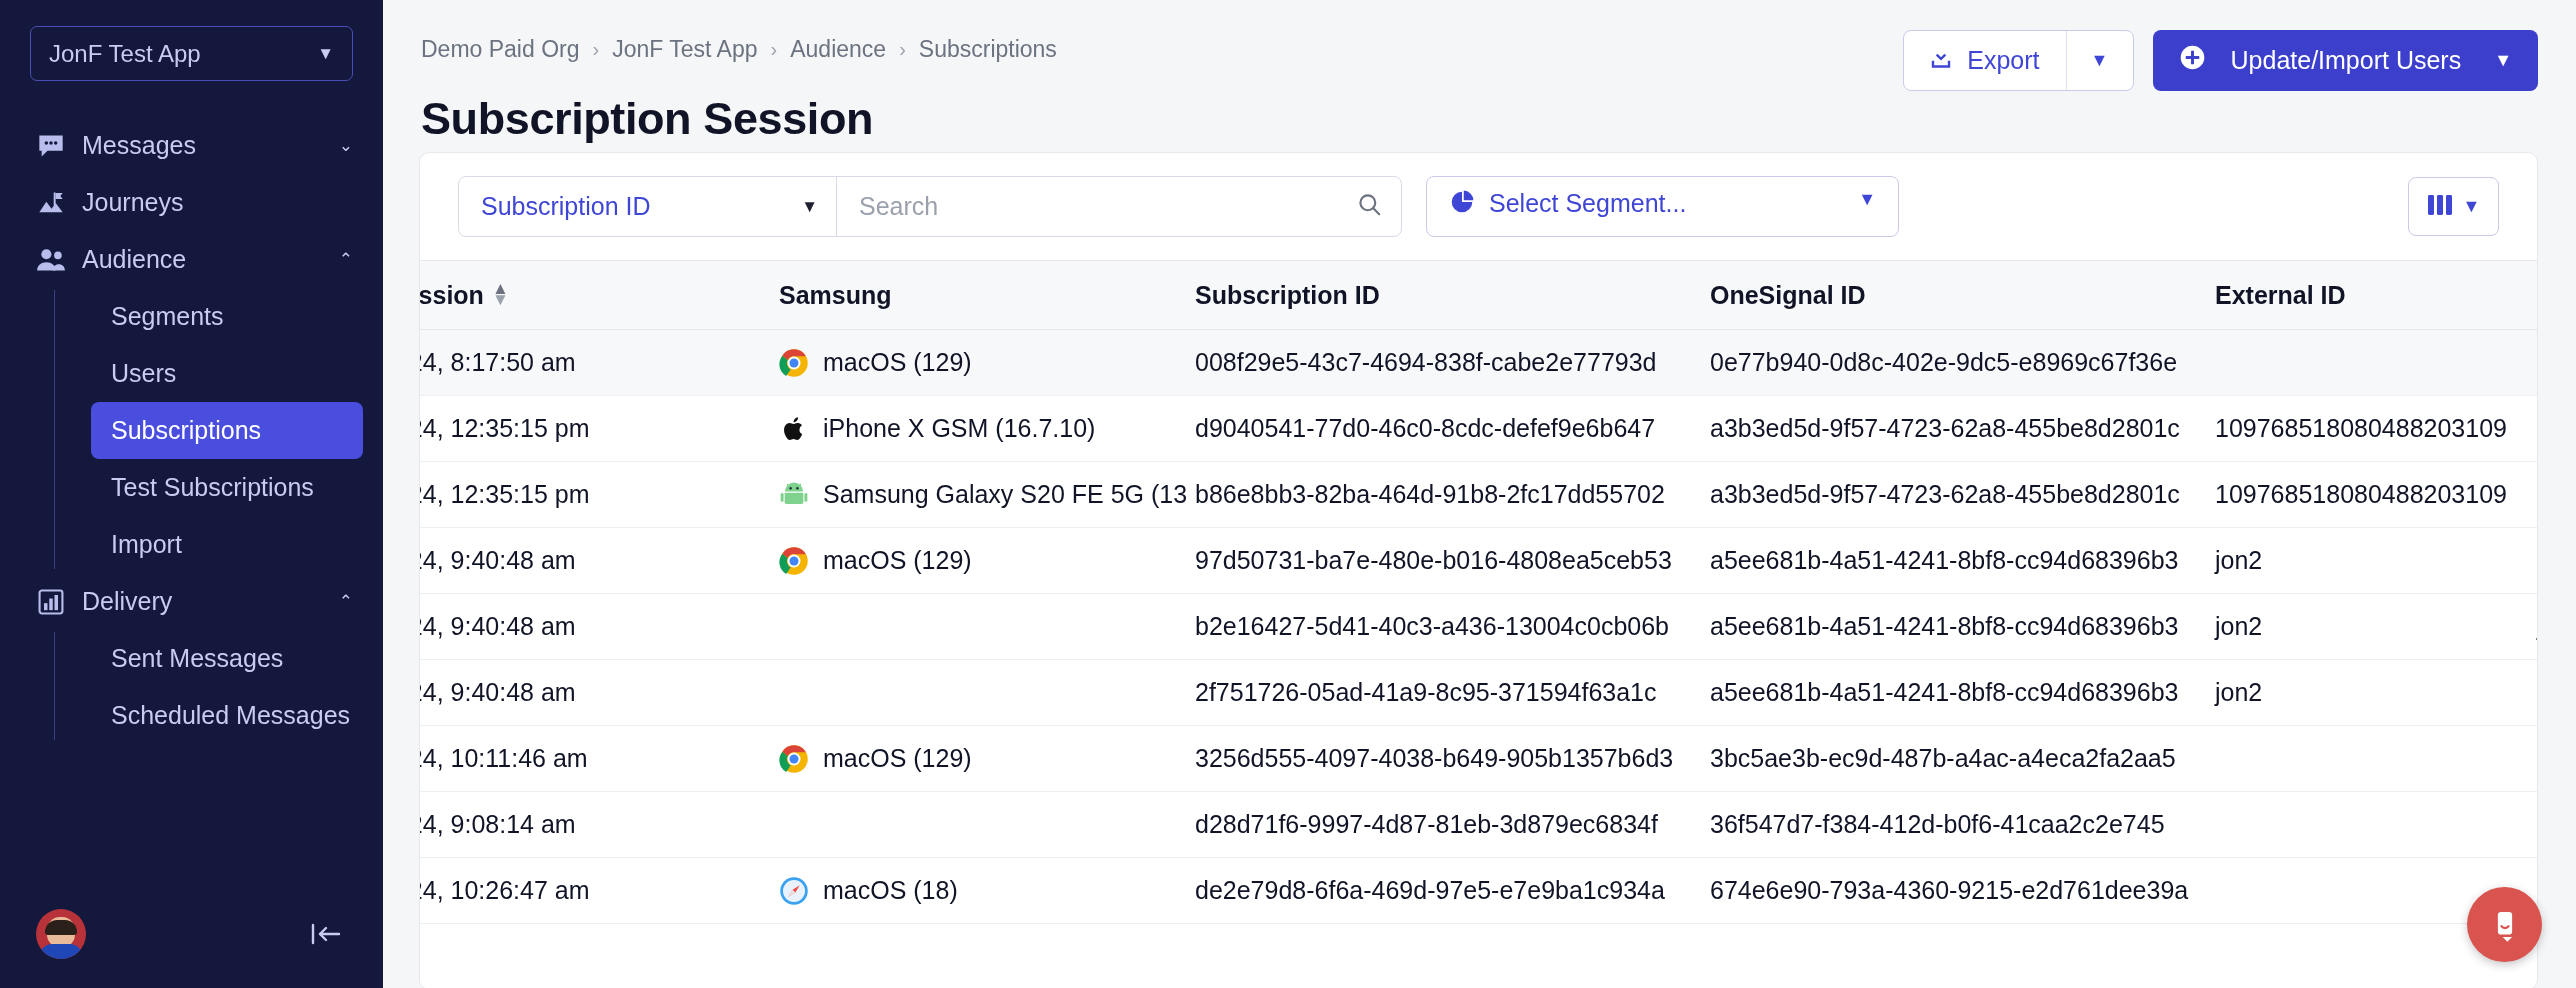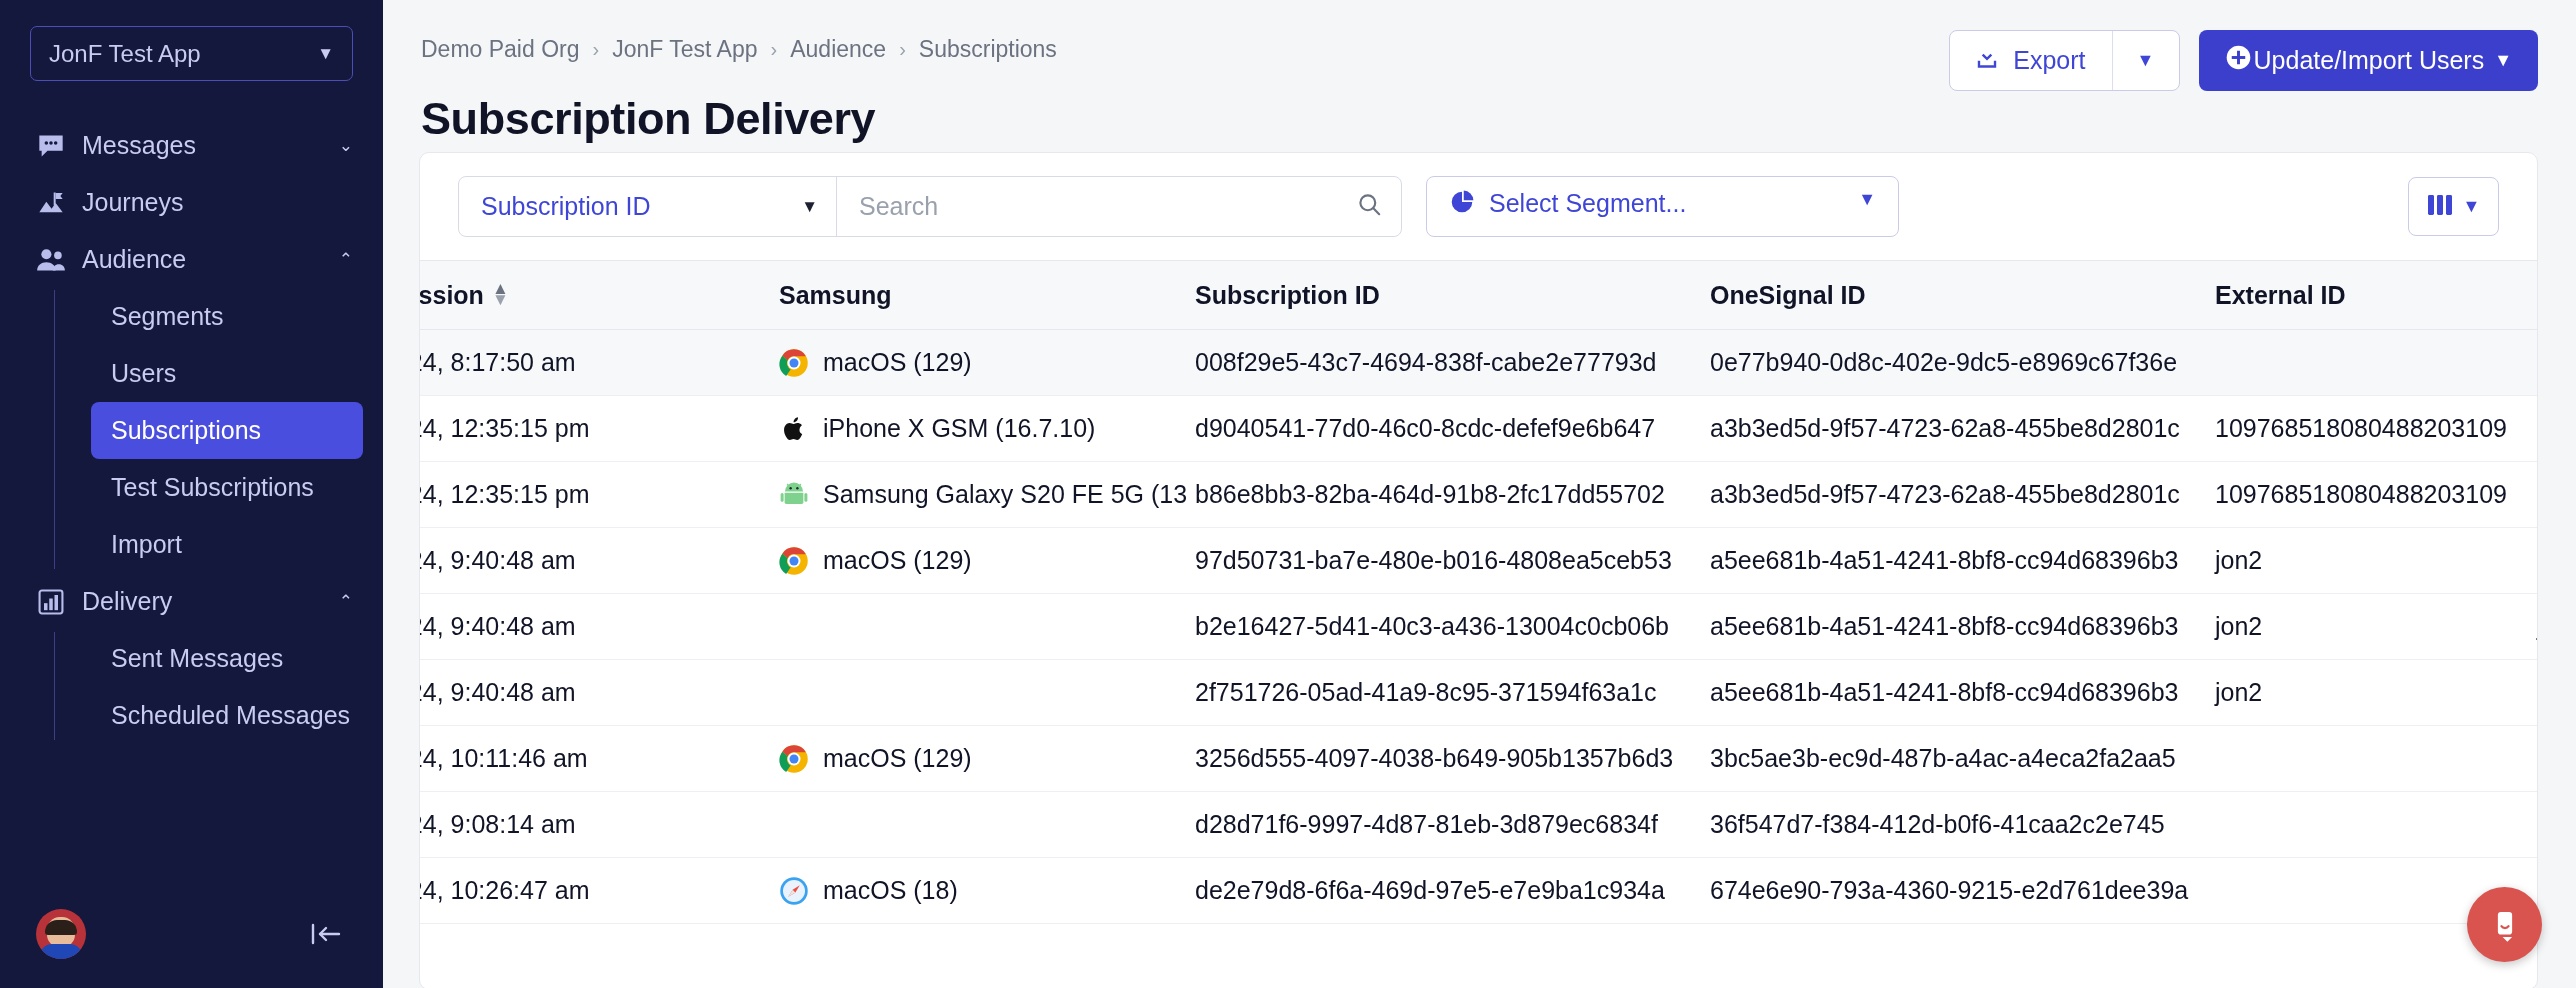--- a/index.html
+++ b/index.html
@@ -193,21 +193,21 @@
     width: 67px;
     border-left: 1px solid #dcdef0;
     display: flex; align-items: center; justify-content: center;
     color: #3f46d6; font-size: 18px;
     cursor: pointer;
   }
   .btn-primary {
     height: 61px;
     background: #3b3fcc;
     border-radius: 8px;
-    display: flex; align-items: center; gap: 2px;
+    display: flex; align-items: center; gap: 25px;
     padding: 0 26px;
     color: #ffffff; font-size: 25px;
     cursor: pointer;
     white-space: nowrap;
   }
   .btn-primary .caret { font-size: 18px; margin-left: 8px; }
 
   .page-title {
     font-size: 45px; font-weight: 700;
     color: #101426;
@@ -493,21 +493,21 @@
               <rect x="10.7" y="6" width="2.6" height="12" fill="#3b3fcc"></rect>
               <rect x="6" y="10.7" width="12" height="2.6" fill="#3b3fcc"></rect>
             </svg>
           </span>
           <span>Update/Import Users</span>
           <span class="caret">▼</span>
         </div>
       </div>
     </div>
 
-    <h1 class="page-title">Subscription Delivery</h1>
+    <h1 class="page-title">Subscription Session</h1>
 
     <div class="card">
 
       <div class="toolbar">
         <div class="search-group">
           <div class="search-select">
             <span>Subscription ID</span>
             <span class="caret">▼</span>
           </div>
           <div class="search-input-wrap">

